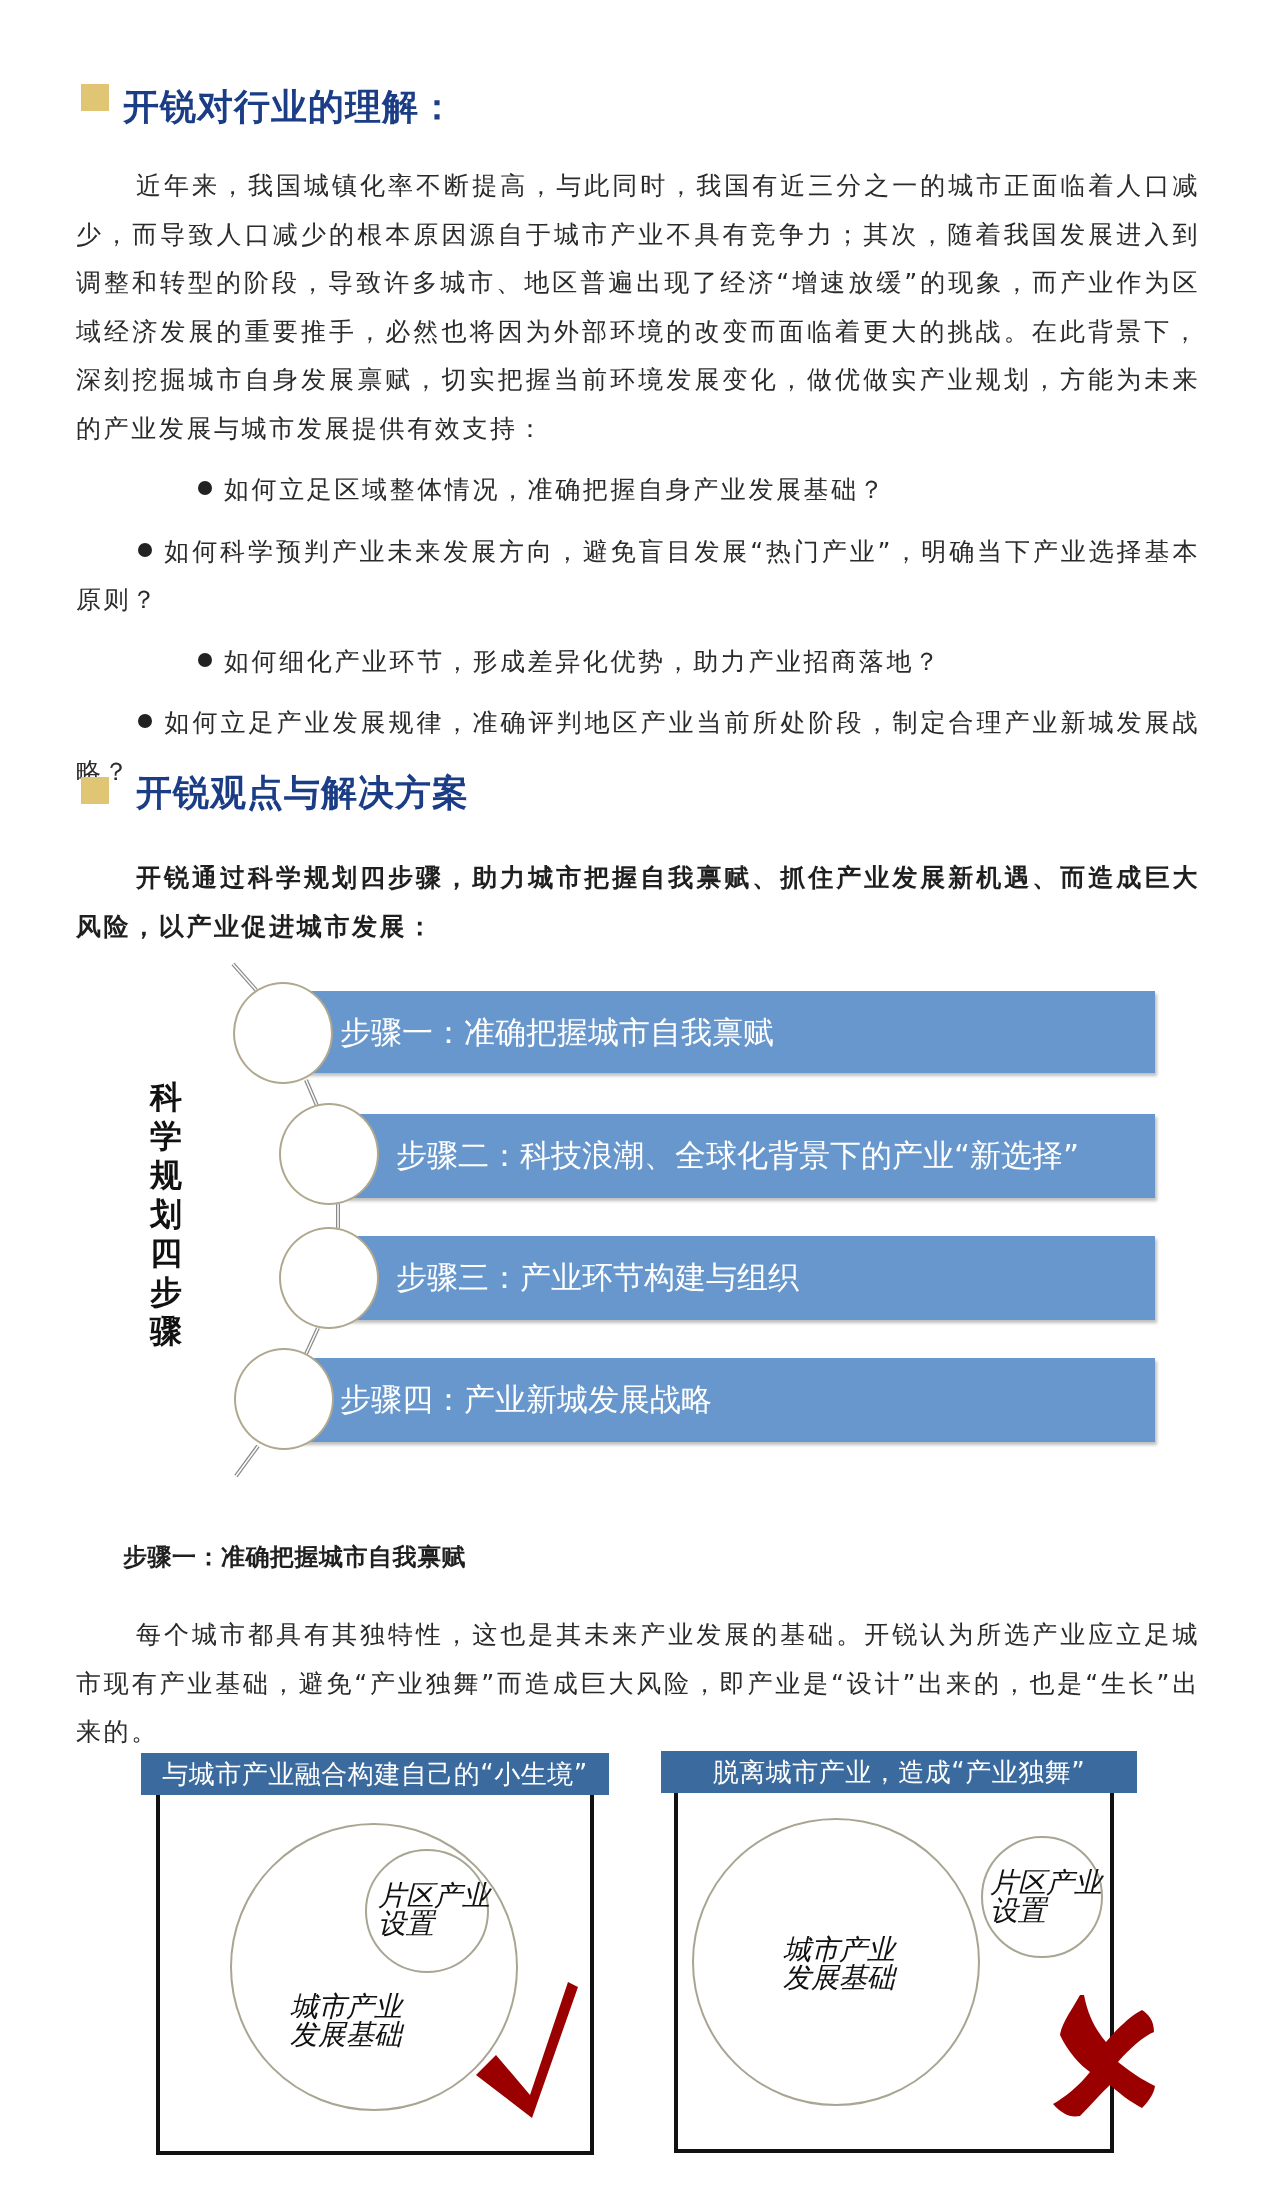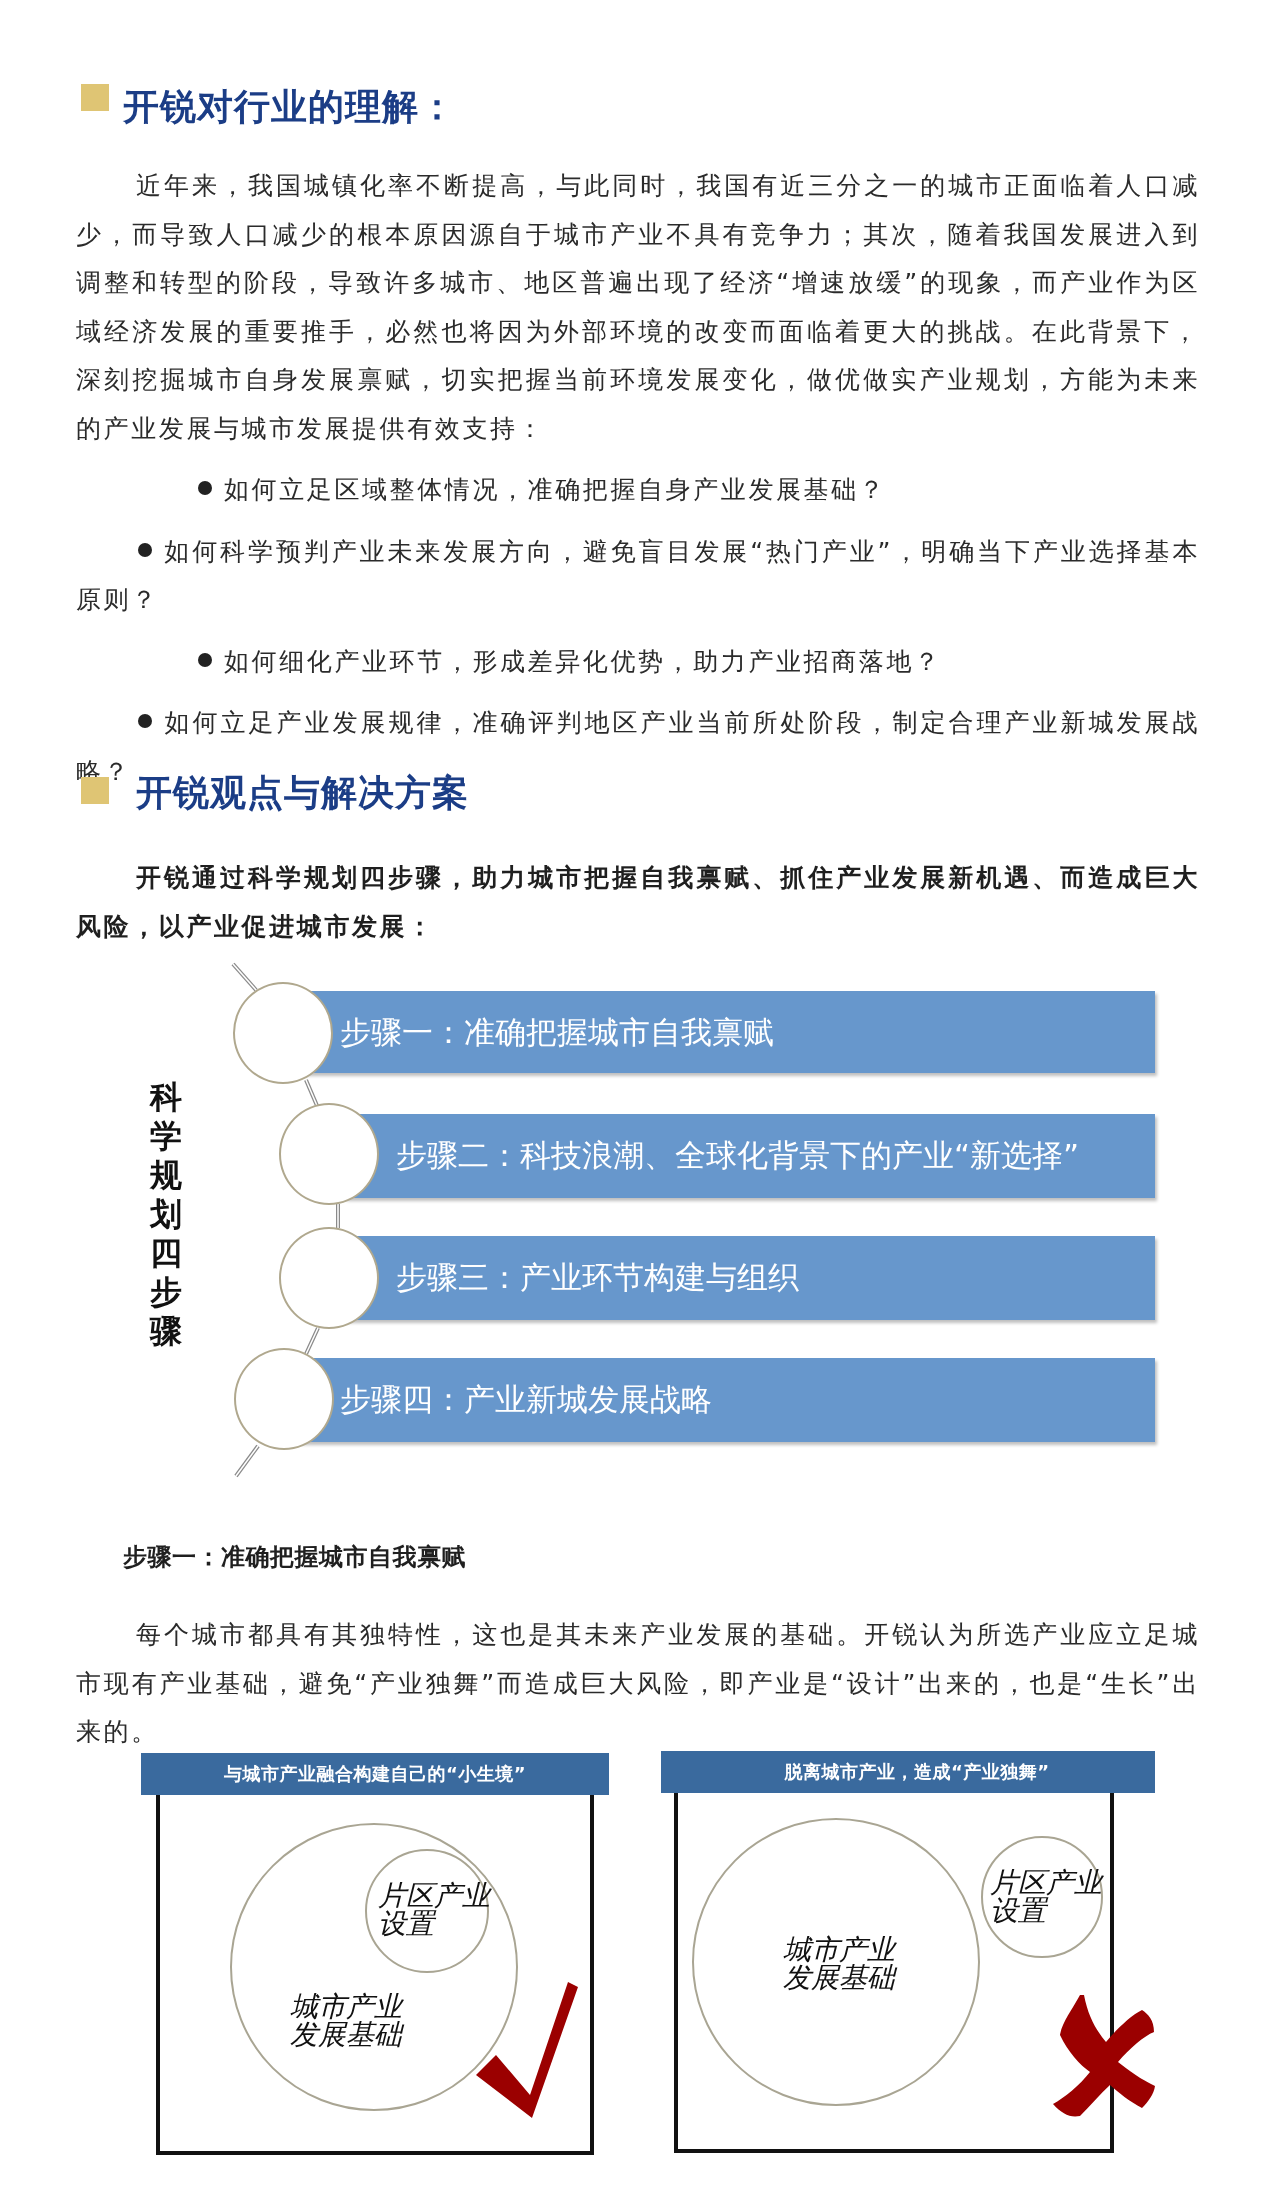--- a/index.html
+++ b/index.html
@@ -10,21 +10,21 @@
   .h2 { position:absolute; font-size:36px; font-weight:bold; color:#1b3d86; letter-spacing:1px; white-space:nowrap; line-height:40px; }
   .para { position:absolute; left:63px; width:1150px; font-size:25px; line-height:48.5px; letter-spacing:2.6px; text-align:justify; color:#2b2b2b; }
   .para p { margin:13px; text-indent:60px; }
   .bul { margin:0; padding-left:62px; text-indent:0; }
   .bul .dot { display:inline-block; width:14px; height:14px; border-radius:50%; background:#222; margin-right:12px; vertical-align:middle; position:relative; top:-3px; }
   .bold { font-weight:bold; color:#1f1f1f; }
   .bar { position:absolute; background:#6797cc; box-shadow:2px 3px 3px rgba(0,0,0,0.25); color:#fff; font-size:31px; line-height:82px; white-space:nowrap; }
   .bar span { position:absolute; top:0; }
   .circ { position:absolute; width:100px; height:102px; border-radius:50%; background:#fff; border:2px solid #b0a88e; box-sizing:border-box; }
   .vtext { position:absolute; left:148px; width:36px; font-size:32px; font-weight:bold; color:#111; line-height:39px; text-align:center; }
-  .panel-head { position:absolute; height:42px; background:#3a6a9e; color:#fff; font-weight:bold; font-size:18px; line-height:42px; text-align:center; white-space:nowrap; letter-spacing:0.5px; }
+  .panel-head { position:absolute; height:42px; background:#3a6a9e; color:#fff; font-weight:normal; font-size:26px; line-height:42px; text-align:center; white-space:nowrap; letter-spacing:0.5px; }
   .panel-box { position:absolute; border:4px solid #111; border-top:none; box-sizing:border-box; }
   .ring { position:absolute; border-radius:50%; border:2px solid #a9a593; box-sizing:border-box; }
   .ctext { position:absolute; font-size:28px; line-height:28px; color:#111; white-space:nowrap;font-style:italic; }
 </style>
 </head>
 <body>
 
 <div class="sq" style="left:81px; top:84px;"></div>
 <div class="h2" style="left:123px; top:80px;margin-top:7px;">开锐对行业的理解：</div>
 
@@ -107,21 +107,21 @@
   <div class="ctext" style="left:290px; top:1993px;">
     <div>城市产业</div>
     <div>发展基础</div>
   </div>
   <svg class="abs" style="left:460px; top:1970px;" width="130" height="160">
     <polygon points="16,105 36,85 70,125 108,12 118,17 72,148" fill="#9b0000"></polygon>
   </svg>
 </div>
 
 <div>
-  <div class="panel-head" style="left:661px; top:1751px; width:476px;padding-left:18px;">脱离城市产业，造成“产业独舞”</div>
+  <div class="panel-head" style="left:661px; top:1751px; width:476px;">脱离城市产业，造成“产业独舞”</div>
   <div class="panel-box" style="left:674px; top:1793px; width:440px; height:360px;"></div>
   <div class="ring" style="left:692px; top:1818px; width:288px; height:288px;"></div>
   <div class="ring" style="left:981px; top:1836px; width:122px; height:122px;"></div>
   <div class="ctext" style="left:990px; top:1869px;">
     <div>片区产业</div>
     <div>设置</div>
   </div>
   <div class="ctext" style="left:783px; top:1936px;">
     <div>城市产业</div>
     <div>发展基础</div>

